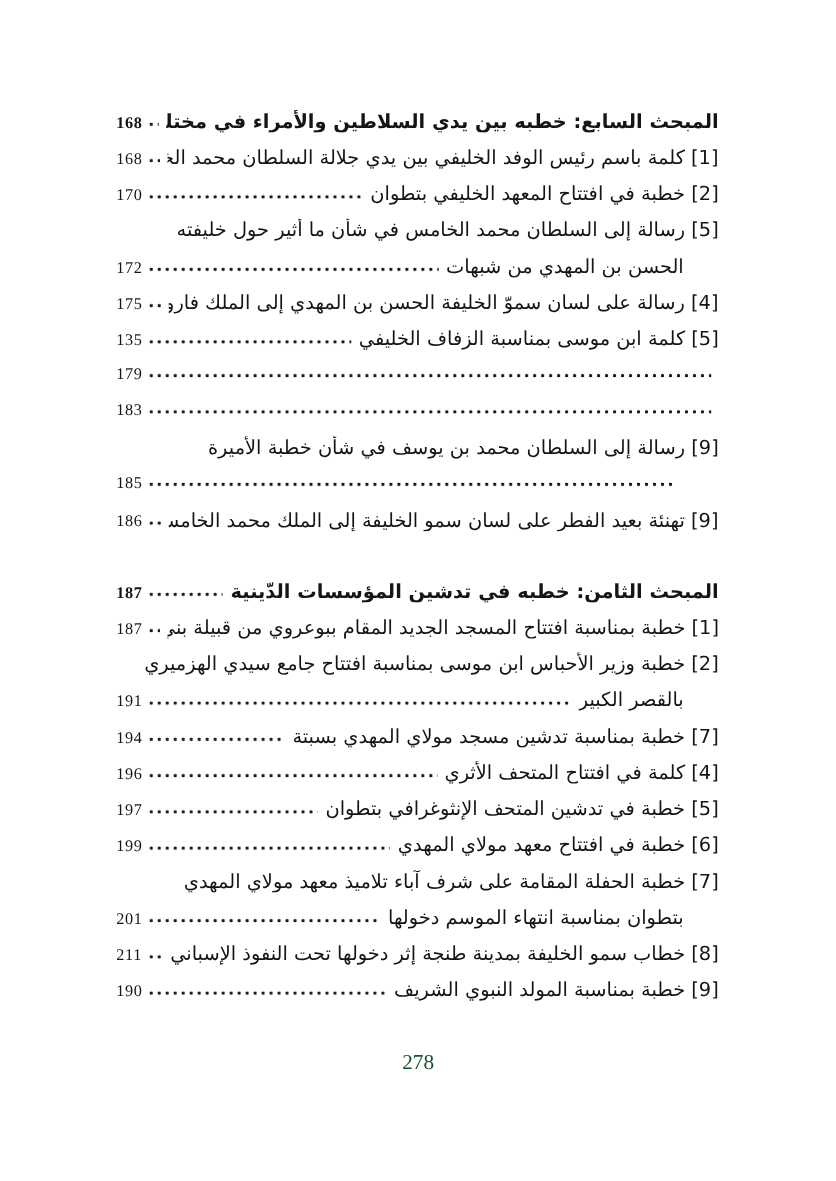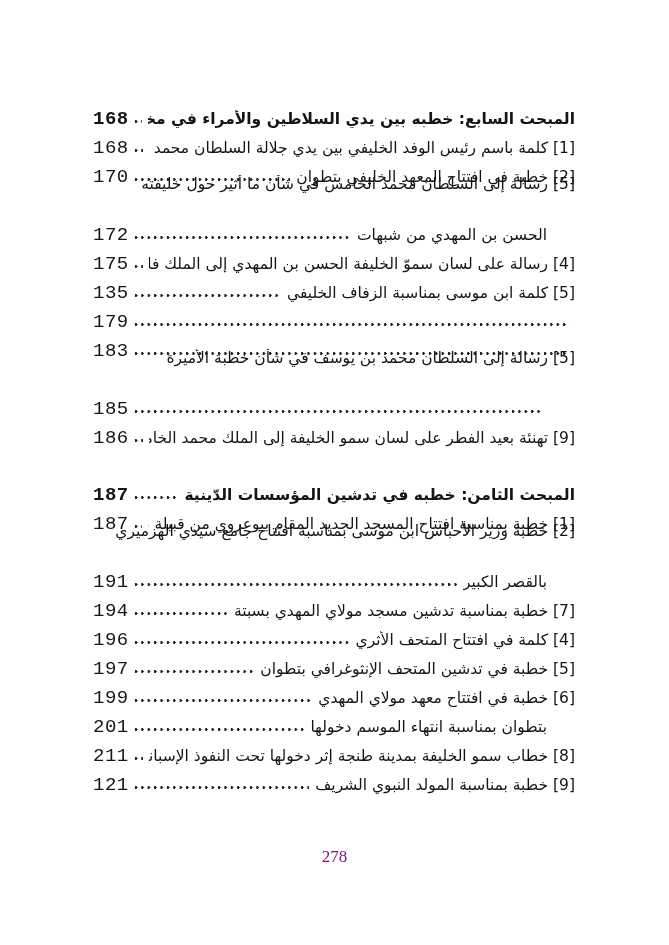--- a/index.html
+++ b/index.html
@@ -47,31 +47,30 @@
     height: 5px;
     margin: 0 6px 0 5px;
     background-image: radial-gradient(circle at 2px 2.5px, #1b1b1b 1.15px, transparent 1.55px);
     background-size: 6.4px 5px;
     background-repeat: repeat-x;
     background-position: 0 100%;
   }
   .pnum {
     flex: 0 0 auto;
     direction: ltr;
-    font-family: Liberation Mono, monospace;
-    font-size: 19px;
+    font-family: Liberation Serif, serif;
+    font-size: 13px;
     letter-spacing: 0.5px;
-    margin-top: 20px;
   }
   .footer {
-    margin-top: 64px;
+    margin-top: 28px;
     text-align: center;
     font-family: "Liberation Serif", serif;
     font-size: 17px;
-    color: #701a75;
+    color: #14532d;
   }
 </style>
 </head>
 <body>
 
 <div class="page">
   <div class="toc">
 
     <div class="row head">
       <span class="t">المبحث السابع: خطبه بين يدي السلاطين والأمراء في مختلف المناسبات</span>
@@ -117,21 +116,21 @@
       <span class="leader"></span>
       <span class="pnum">179</span>
     </div>
 
     <div class="row">
       <span class="leader"></span>
       <span class="pnum">183</span>
     </div>
 
     <div class="row">
-      <span class="t">[5] رسالة إلى السلطان محمد بن يوسف في شأن خطبة الأميرة</span>
+      <span class="t">[9] رسالة إلى السلطان محمد بن يوسف في شأن خطبة الأميرة</span>
     </div>
 
     <div class="row cont">
       <span class="leader"></span>
       <span class="pnum">185</span>
     </div>
 
     <div class="row">
       <span class="t">[9] تهنئة بعيد الفطر على لسان سمو الخليفة إلى الملك محمد الخامس</span>
       <span class="leader"></span>
@@ -177,35 +176,38 @@
       <span class="leader"></span>
       <span class="pnum">197</span>
     </div>
 
     <div class="row">
       <span class="t">[6] خطبة في افتتاح معهد مولاي المهدي</span>
       <span class="leader"></span>
       <span class="pnum">199</span>
     </div>
 
+    <div class="row">
+      <span class="t">[7] خطبة الحفلة المقامة على شرف آباء تلاميذ معهد مولاي المهدي</span>
+    </div>
 
     <div class="row cont">
       <span class="t">بتطوان بمناسبة انتهاء الموسم دخولها</span>
       <span class="leader"></span>
       <span class="pnum">201</span>
     </div>
 
     <div class="row">
       <span class="t">[8] خطاب سمو الخليفة بمدينة طنجة إثر دخولها تحت النفوذ الإسباني</span>
       <span class="leader"></span>
       <span class="pnum">211</span>
     </div>
 
     <div class="row">
       <span class="t">[9] خطبة بمناسبة المولد النبوي الشريف</span>
       <span class="leader"></span>
-      <span class="pnum">121</span>
+      <span class="pnum">190</span>
     </div>
 
   </div>
 
   <div class="footer">278</div>
 </div>
 
 </body></html>

